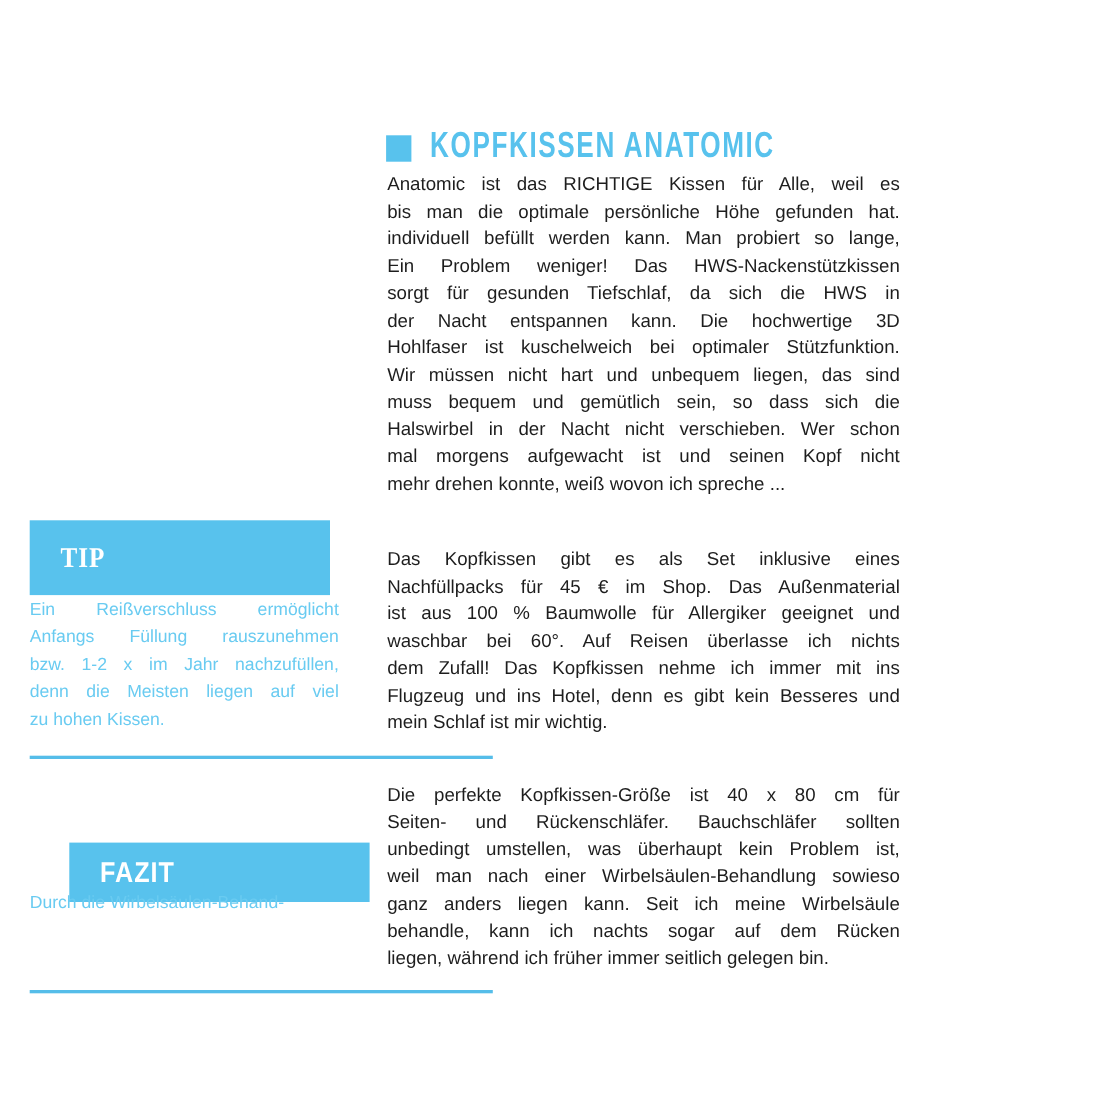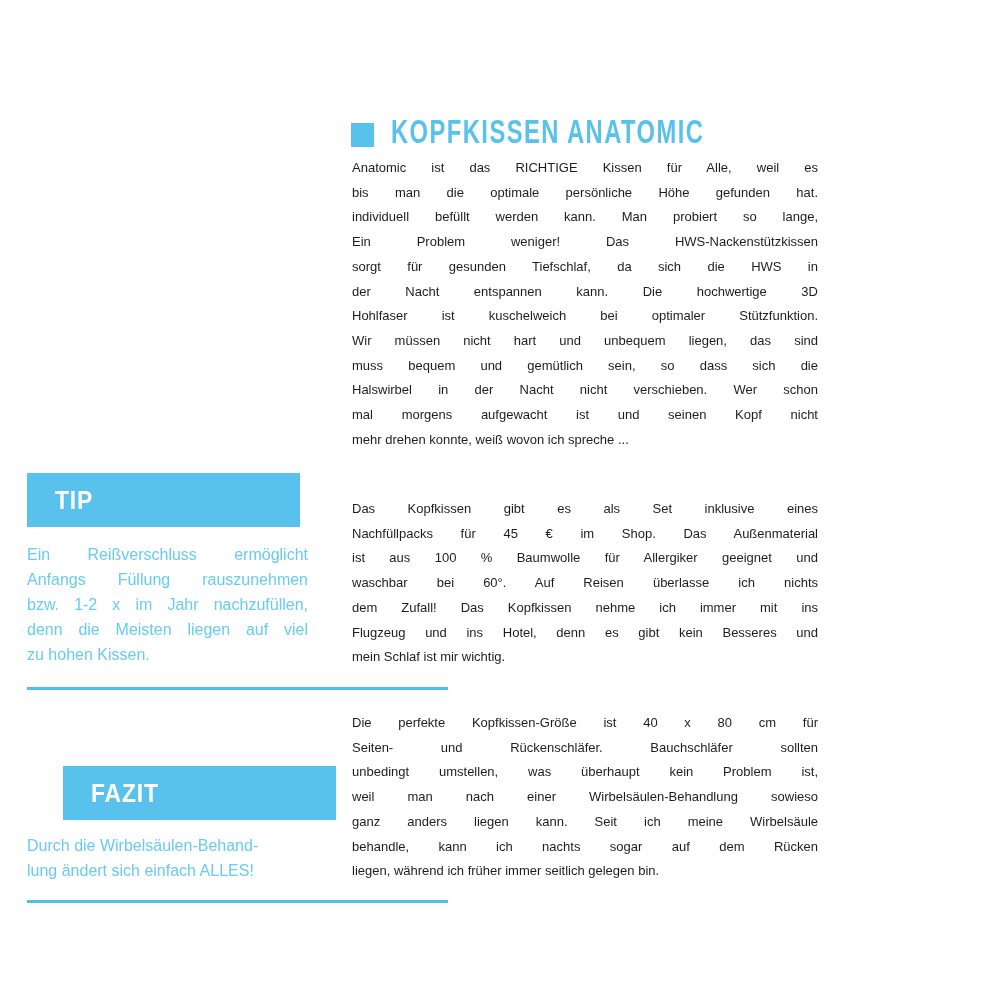--- a/index.html
+++ b/index.html
@@ -41,21 +41,21 @@
     white-space: nowrap;
     transform: scaleX(0.72);
     transform-origin: left top;
   }
 
   
   .para {
     position: absolute;
     left: 352px;
     width: 466px;
-    font-size: 13px;
+    font-size: 17px;
     line-height: 24.7px;
     color: var(--body-text);
   }
   .para-1 { top: 156px; }
   .para-2 { top: 497px; }
   .para-3 { top: 711px; }
 
   .line {
     text-align: justify;
     -moz-text-align-last: justify;
@@ -69,21 +69,21 @@
 
   
   .side-box {
     position: absolute;
     left: 27px;
     width: 273px;
     display: flex;
     align-items: center;
     background: var(--accent);
   }
-  .tip-box   { top: 473px; height: 54px; }
+  .tip-box   { top: 473px; height: 68px; font-family: Liberation Serif, serif; }
   .fazit-box { top: 766px; height: 54px; margin-left: 36px; }
 
   .side-box .label {
     margin-left: 28px;
     font-size: 26px;
     font-weight: bold;
     letter-spacing: 1px;
     color: #ffffff;
     transform: scaleX(0.88);
     transform-origin: left center;
@@ -91,21 +91,21 @@
   }
 
   .side-text {
     position: absolute;
     left: 27px;
     width: 281px;
     font-size: 16px;
     color: var(--sidebar-text);
   }
   .tip-text   { top: 542px; line-height: 25px; }
-  .fazit-text { top: 834px; line-height: 24.7px; }
+  .fazit-text { top: 809px; line-height: 24.7px; }
   .fazit-text .line {
     text-align: left;
     -moz-text-align-last: left;
     text-align-last: left;
   }
 
   .divider {
     position: absolute;
     left: 27px;
     width: 421px;
@@ -173,18 +173,17 @@
     </div>
 
   <div class="divider divider-1"></div>
 
   <div class="side-box fazit-box">
     <span class="label">FAZIT</span>
   </div>
 
   <div class="side-text fazit-text">
       <div class="line">Durch die Wirbelsäulen-Behand-</div>
-      <div class="line line-last">lung ändert sich einfach ALLES!</div>
     </div>
 
   <div class="divider divider-2"></div>
 
 </div>
 
 </body></html>

